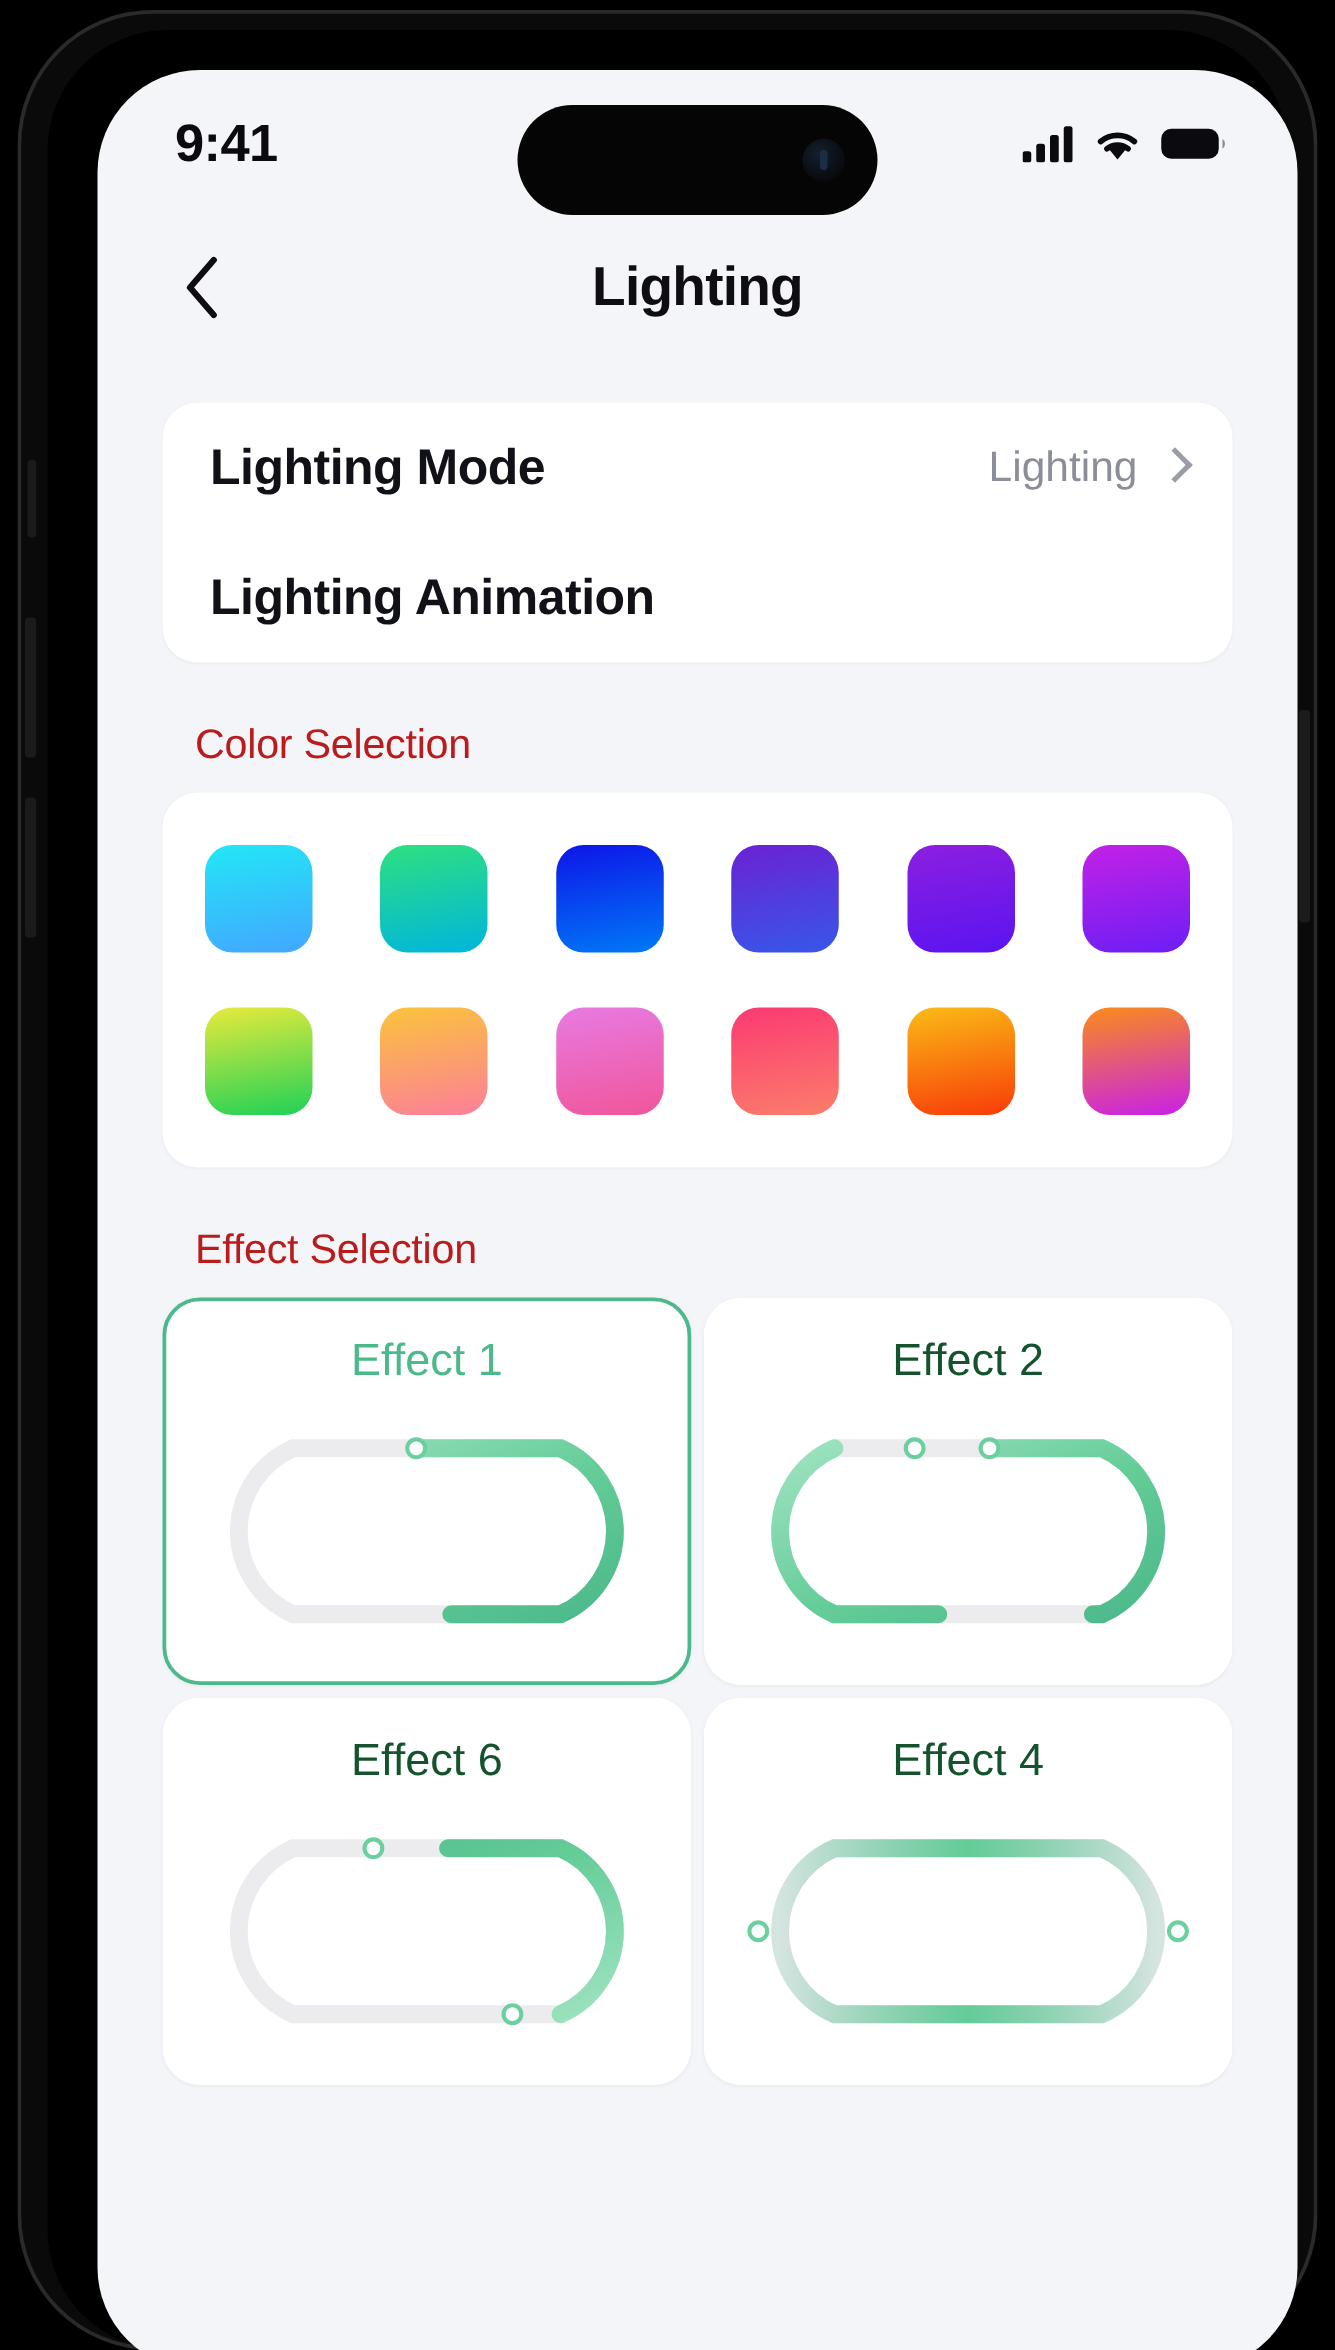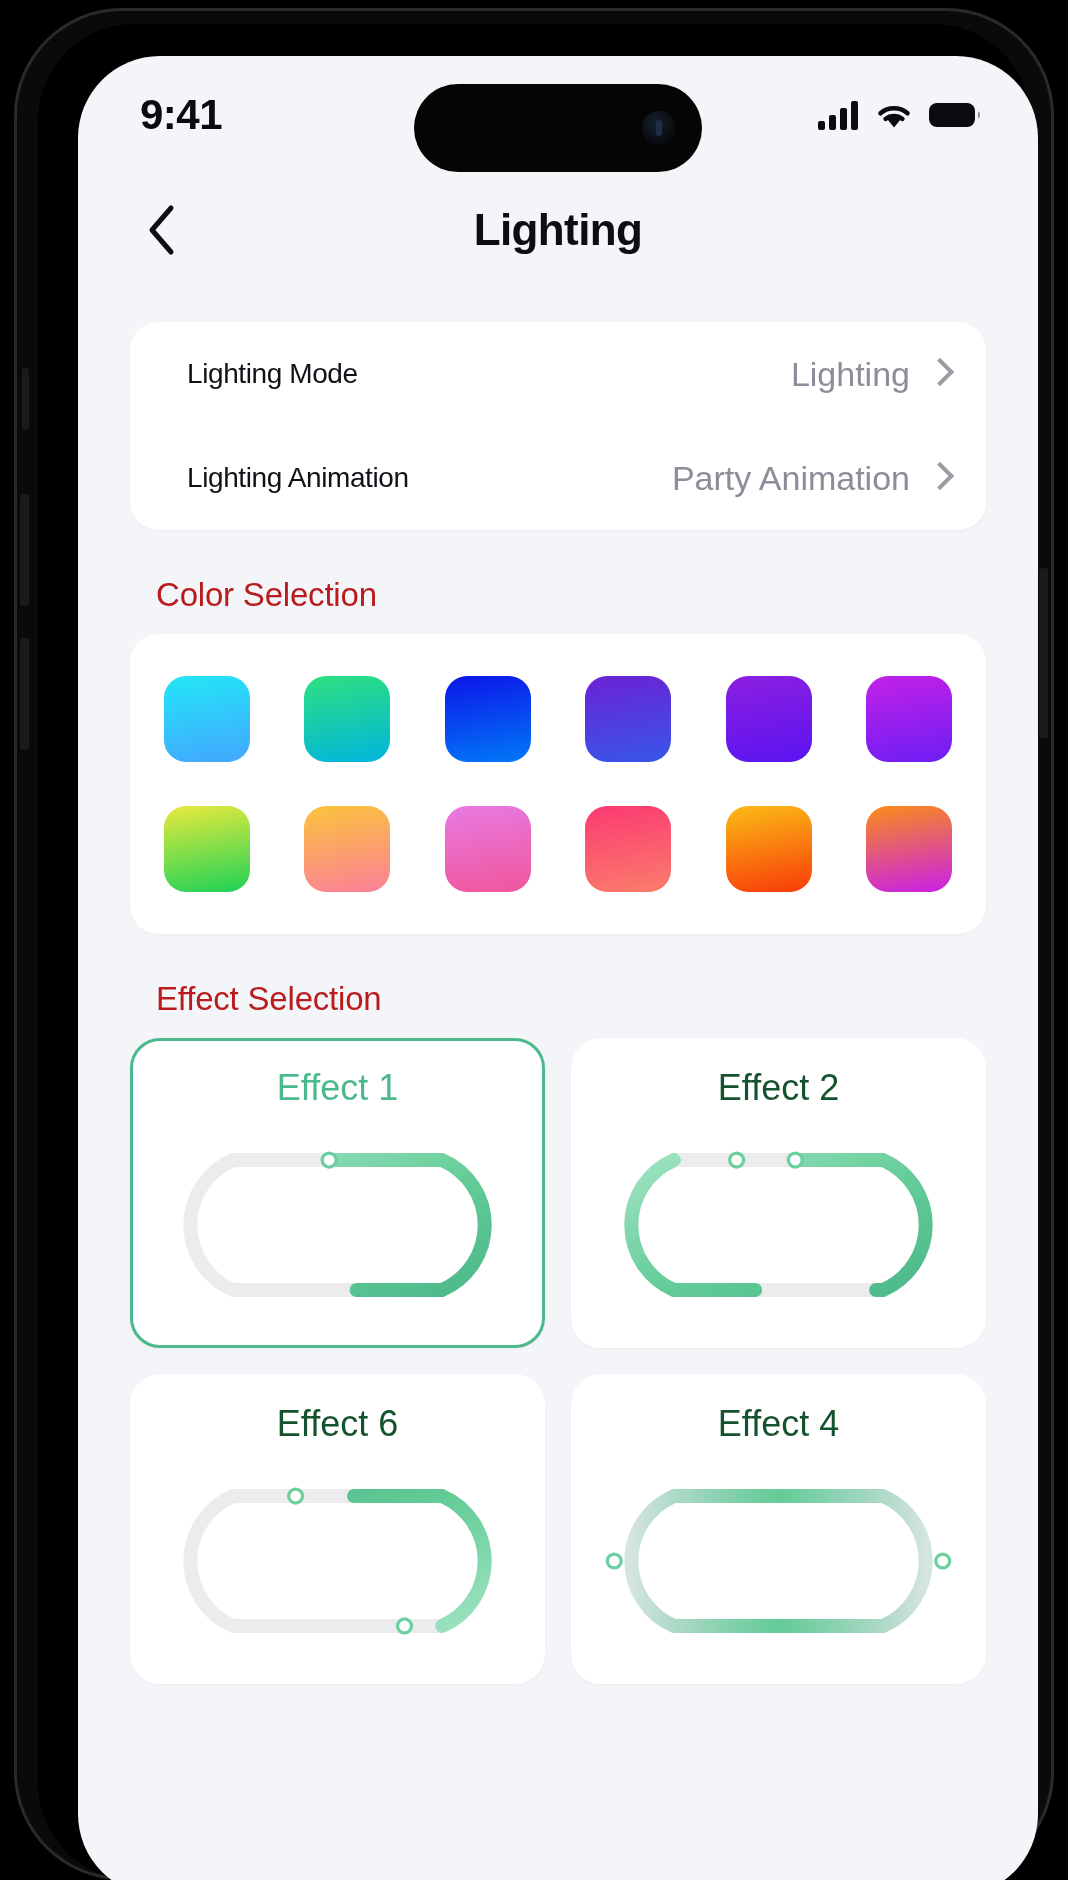--- a/index.html
+++ b/index.html
@@ -105,22 +105,22 @@
   }
 
   
   .settings-card { padding: 0 38px; margin-top: 36px; }
   .setting-row {
     height: 104px;
     display: flex; align-items: center; justify-content: space-between;
     cursor: pointer;
   }
   .setting-label {
-    font-size: 28px; font-weight: 400;
-    color: #111118; letter-spacing: -0.4px; margin-left: 19px;
+    font-size: 40px; font-weight: 700;
+    color: #111118; letter-spacing: -0.4px;
   }
   .setting-right { display: flex; align-items: center; gap: 18px; }
   .setting-value { font-size: 34px; color: #8b8d98; font-weight: 400; }
   .chev {
     width: 20px; height: 34px;
     position: relative; flex: none;
   }
   .chev::before {
     content: ""; position: absolute;
     left: 2px; top: 5px;
@@ -146,21 +146,21 @@
   .swatch {
     width: 86px; height: 86px;
     border-radius: 22px;
     cursor: pointer;
   }
 
   
   .effect-grid {
     display: grid;
     grid-template-columns: 1fr 1fr;
-    gap: 26px;
+    gap: 10px;
   }
   .effect-card {
     background: #fff;
     border-radius: 30px;
     border: 3px solid transparent;
     height: 310px;
     padding: 26px 22px 22px;
     display: flex; flex-direction: column;
     align-items: center;
     cursor: pointer;
@@ -224,24 +224,20 @@
         <div class="card settings-card">
           <div class="setting-row">
             <div class="setting-label">Lighting Mode</div>
             <div class="setting-right">
               <div class="setting-value">Lighting</div>
               <div class="chev"></div>
             </div>
           </div>
           <div class="setting-row">
             <div class="setting-label">Lighting Animation</div>
-            <div class="setting-right">
-              <div class="setting-value">Party Animation</div>
-              <div class="chev"></div>
-            </div>
           </div>
         </div>
 
         <div class="section-title">Color Selection</div>
         <div class="card swatch-card">
           <div class="swatch-row" id="swrow0">
               <div class="swatch" style="background: linear-gradient(170deg, rgb(34, 231, 246) 0%, rgb(67, 166, 255) 100%);"></div>
               <div class="swatch" style="background: linear-gradient(170deg, rgb(46, 224, 127) 0%, rgb(0, 181, 221) 100%);"></div>
               <div class="swatch" style="background: linear-gradient(170deg, rgb(13, 21, 232) 0%, rgb(0, 121, 247) 100%);"></div>
               <div class="swatch" style="background: linear-gradient(170deg, rgb(107, 34, 212) 0%, rgb(55, 87, 232) 100%);"></div>

